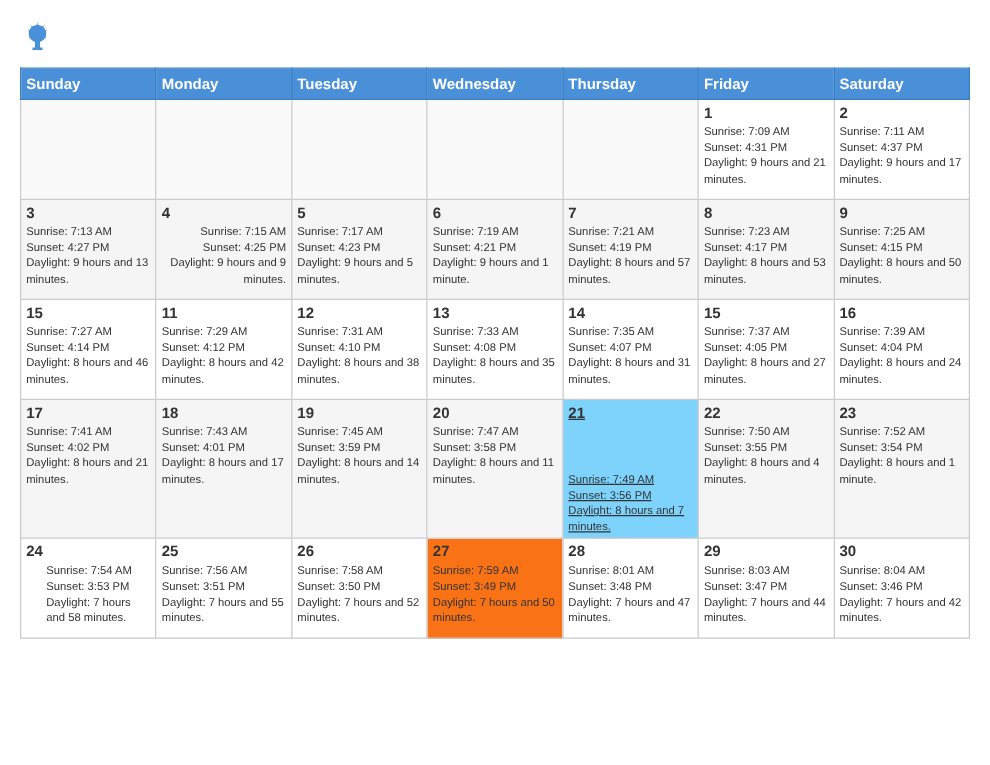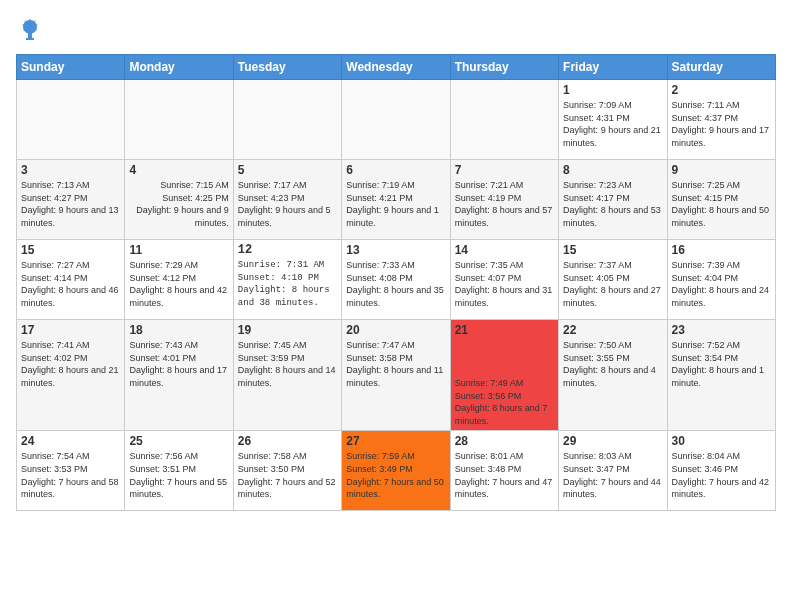--- a/index.html
+++ b/index.html
@@ -204,21 +204,21 @@
             <div class="day-info" style="white-space: pre-line;">Sunrise: 7:27 AM
 Sunset: 4:14 PM
 Daylight: 8 hours and 46 minutes.</div>
           </td>
           <td style="background: rgb(255, 255, 255);">
             <span class="day-number">11</span>
             <div class="day-info" style="white-space: pre-line;">Sunrise: 7:29 AM
 Sunset: 4:12 PM
 Daylight: 8 hours and 42 minutes.</div>
           </td>
-          <td style="background: rgb(255, 255, 255); font-family: Liberation Mono, monospace;">
+          <td style="background: rgb(255, 255, 255);">
             <span class="day-number">12</span>
             <div class="day-info" style="white-space: pre-line;">Sunrise: 7:31 AM
 Sunset: 4:10 PM
 Daylight: 8 hours and 38 minutes.</div>
           </td>
           <td style="background: rgb(255, 255, 255); margin-top: 12px;">
             <span class="day-number">13</span>
             <div class="day-info" style="white-space: pre-line;">Sunrise: 7:33 AM
 Sunset: 4:08 PM
 Daylight: 8 hours and 35 minutes.</div>
@@ -260,21 +260,21 @@
             <div class="day-info" style="white-space: pre-line;">Sunrise: 7:45 AM
 Sunset: 3:59 PM
 Daylight: 8 hours and 14 minutes.</div>
           </td>
           <td style="background: rgb(245, 245, 245);">
             <span class="day-number">20</span>
             <div class="day-info" style="white-space: pre-line;">Sunrise: 7:47 AM
 Sunset: 3:58 PM
 Daylight: 8 hours and 11 minutes.</div>
           </td>
-          <td style="background: #ef4444;">
+          <td style="background: #7dd3fc; text-decoration: underline;">
             <span class="day-number">21</span>
             <div class="day-info" style="white-space: pre-line; margin-top: 40px;">Sunrise: 7:49 AM
 Sunset: 3:56 PM
 Daylight: 8 hours and 7 minutes.</div>
           </td>
           <td style="background: rgb(245, 245, 245);">
             <span class="day-number">22</span>
             <div class="day-info" style="white-space: pre-line;">Sunrise: 7:50 AM
 Sunset: 3:55 PM
 Daylight: 8 hours and 4 minutes.</div>
@@ -282,21 +282,21 @@
           <td style="background: rgb(245, 245, 245);">
             <span class="day-number">23</span>
             <div class="day-info" style="white-space: pre-line;">Sunrise: 7:52 AM
 Sunset: 3:54 PM
 Daylight: 8 hours and 1 minute.</div>
           </td>
         </tr>
         <tr>
           <td style="background: rgb(255, 255, 255);">
             <span class="day-number">24</span>
-            <div class="day-info" style="white-space: pre-line;">Sunrise: 7:54 AM
+            <div class="day-info" style="white-space: pre-line; margin-left: 16px;">Sunrise: 7:54 AM
 Sunset: 3:53 PM
 Daylight: 7 hours and 58 minutes.</div>
           </td>
           <td style="background: rgb(255, 255, 255);">
             <span class="day-number">25</span>
             <div class="day-info" style="white-space: pre-line;">Sunrise: 7:56 AM
 Sunset: 3:51 PM
 Daylight: 7 hours and 55 minutes.</div>
           </td>
           <td style="background: rgb(255, 255, 255);">

